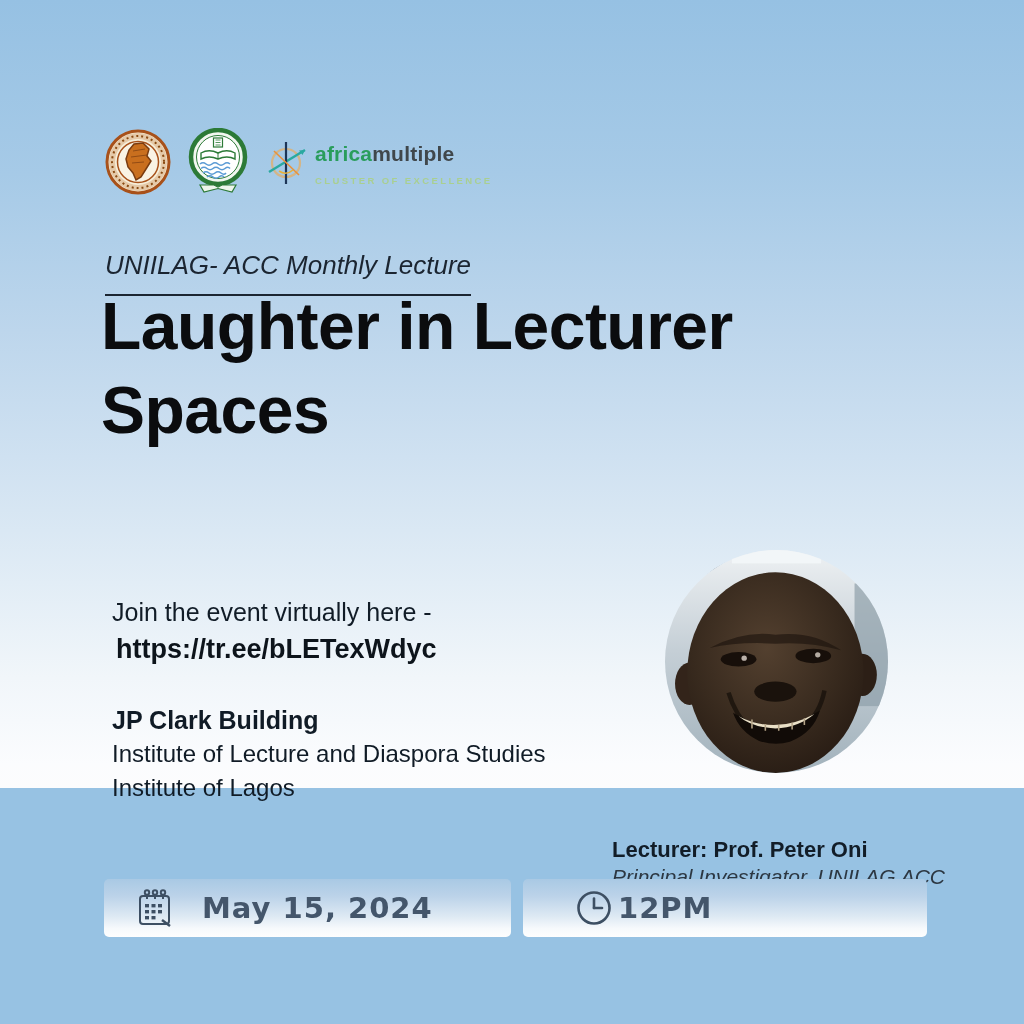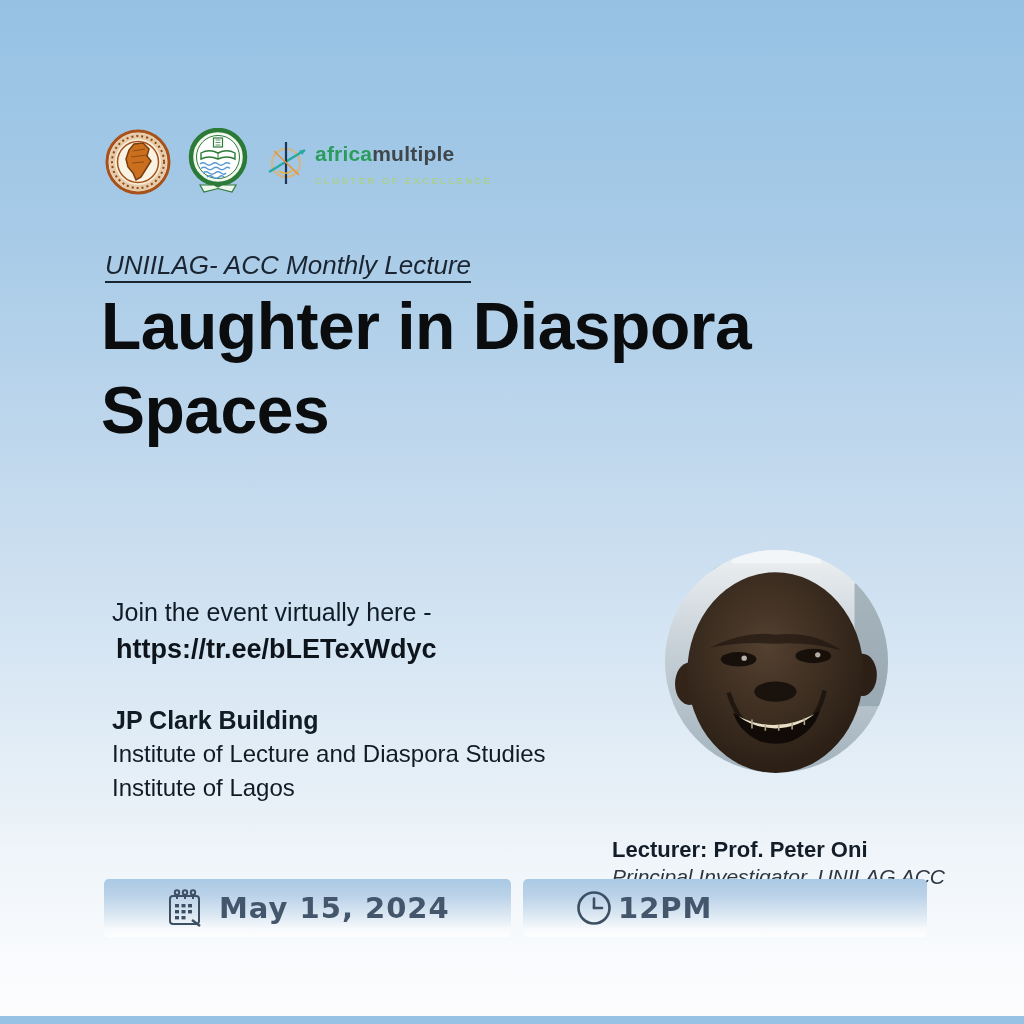--- a/index.html
+++ b/index.html
@@ -2,35 +2,35 @@
 <html><head>
 <meta charset="utf-8">
 <style>
   html,body{margin:0;padding:0;}
   body{
     width:1024px;height:1024px;overflow:hidden;
     font-family:"Liberation Sans",sans-serif;
     background:#97c2e3;
   }
   .poster{
-    position:relative;width:1024px;height:1016px;
+    position:relative;width:1024px;height:788px;
     background:linear-gradient(180deg,#96c1e3 0%,#a6cae7 22%,#bdd6ec 42%,#cfe1f1 58%,#e2edf6 74%,#f1f6fa 86%,#fbfcfe 97%,#fcfcfd 100%);
   }
   
   .logos{position:absolute;left:105px;top:128px;display:flex;align-items:center;gap:16px;}
   .logo{flex:0 0 auto;}
   .cluster{display:flex;align-items:center;gap:6px;}
   .cluster-text{display:flex;flex-direction:column;line-height:1;}
   .cluster-brand{font-size:21px;font-weight:bold;letter-spacing:.2px;}
   .cluster-brand .b1{color:#2a9d5c;}
   .cluster-brand .b2{color:#40474b;}
   .cluster-tagline{margin-top:12px;font-size:9.5px;font-weight:bold;letter-spacing:2.4px;color:#a9cf91;}
   
   .series{position:absolute;left:105px;top:250px;font-size:26px;font-style:italic;color:#1b2531;}
-  .series span{border-bottom:2px solid #1b2531;padding-bottom:1px;}
+  .series span{border-bottom:2px solid #1b2531;padding-bottom:14px;}
   .title{position:absolute;left:101px;top:284px;margin:0;font-size:66px;line-height:84px;
          font-weight:bold;letter-spacing:-0.5px;color:#0b0c0e;}
   .title .line{display:block;}
   
   .virtual{position:absolute;left:112px;top:598px;color:#111c27;}
   .virtual .lbl{font-size:25px;}
   .virtual .url{margin-top:7px;padding-left:4px;font-size:27px;font-weight:bold;color:#0d141b;cursor:pointer;}
   .venue{position:absolute;left:112px;top:703px;font-size:24px;line-height:34px;color:#101b26;}
   .venue .building{font-weight:bold;font-size:25px;}
   
@@ -40,21 +40,21 @@
   .lecturer .name{font-size:22px;font-weight:bold;color:#121d28;margin-top:22px;}
   .lecturer .role{font-size:21px;font-style:italic;color:#2c3742;}
   
   .bars{position:absolute;left:104px;top:879px;display:flex;gap:12px;}
   .bar{
     height:58px;border-radius:5px;display:flex;align-items:center;
     background:linear-gradient(180deg,#a9c9e4 0%,#bcd3e9 30%,#dde9f3 64%,#f6f9fc 85%,#fefefe 100%);
     color:#44566b;font-family:"DejaVu Sans","Liberation Sans",sans-serif;
     font-size:29px;font-weight:bold;letter-spacing:1px;
   }
-  .bar.date{width:407px;padding-left:62px;box-sizing:border-box;gap:15px;}
+  .bar.date{width:407px;padding-left:32px;box-sizing:border-box;gap:28px;}
   .bar.time{width:404px;padding-left:52px;box-sizing:border-box;gap:5px;}
   .bar .ic{flex:0 0 auto;display:flex;}
 </style>
 </head>
 <body>
 
 <div class="poster">
 
   <header class="logos">
     <div class="logo">
@@ -99,21 +99,21 @@
         <span class="cluster-brand"><span class="b1">africa</span><span class="b2">multiple</span></span>
         <span class="cluster-tagline">CLUSTER OF EXCELLENCE</span>
       </span>
     </div>
   </header>
 
   <div class="series">
     <span>UNIILAG- ACC Monthly Lecture</span>
   </div>
   <h1 class="title">
-    <span class="line">Laughter in Diaspora</span>
+    <span class="line">Laughter in Lecturer</span>
     <span class="line">Spaces</span>
   </h1>
 
   <div class="virtual">
     <div class="lbl">Join the event virtually here -</div>
     <div class="url">https://tr.ee/bLETexWdyc</div>
   </div>
 
   <div class="venue">
     <div class="building">JP Clark Building</div>

